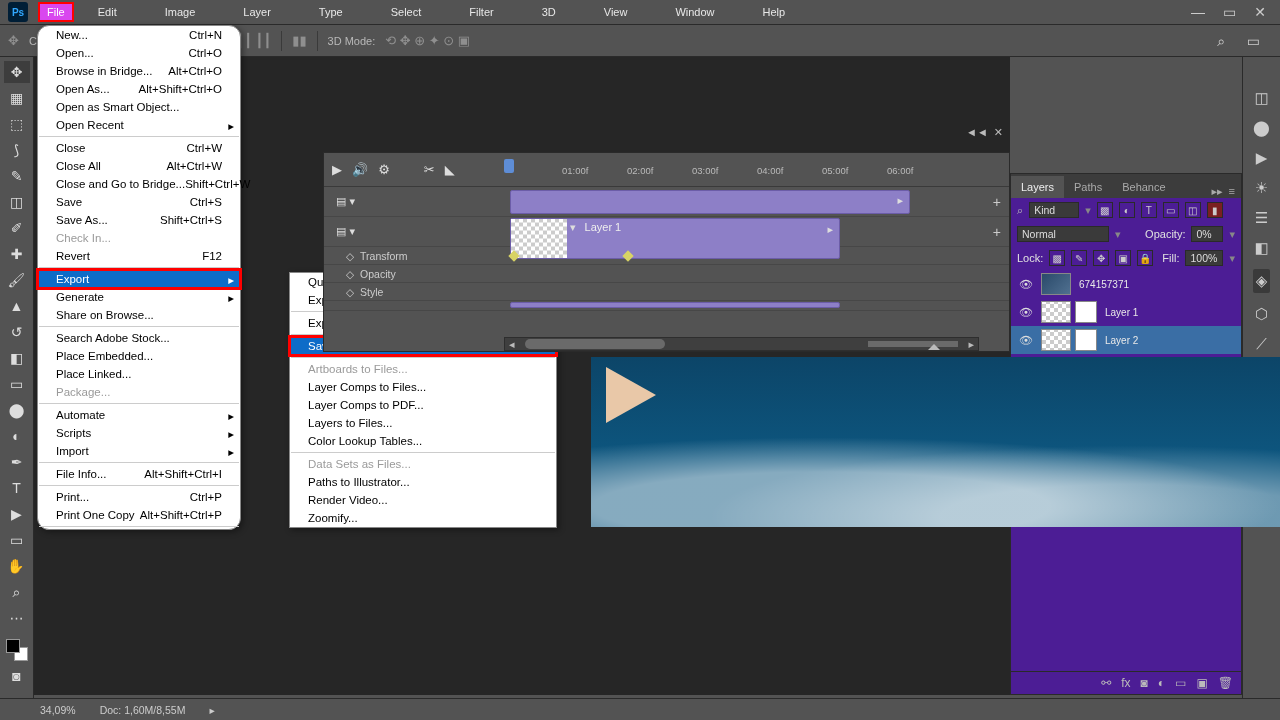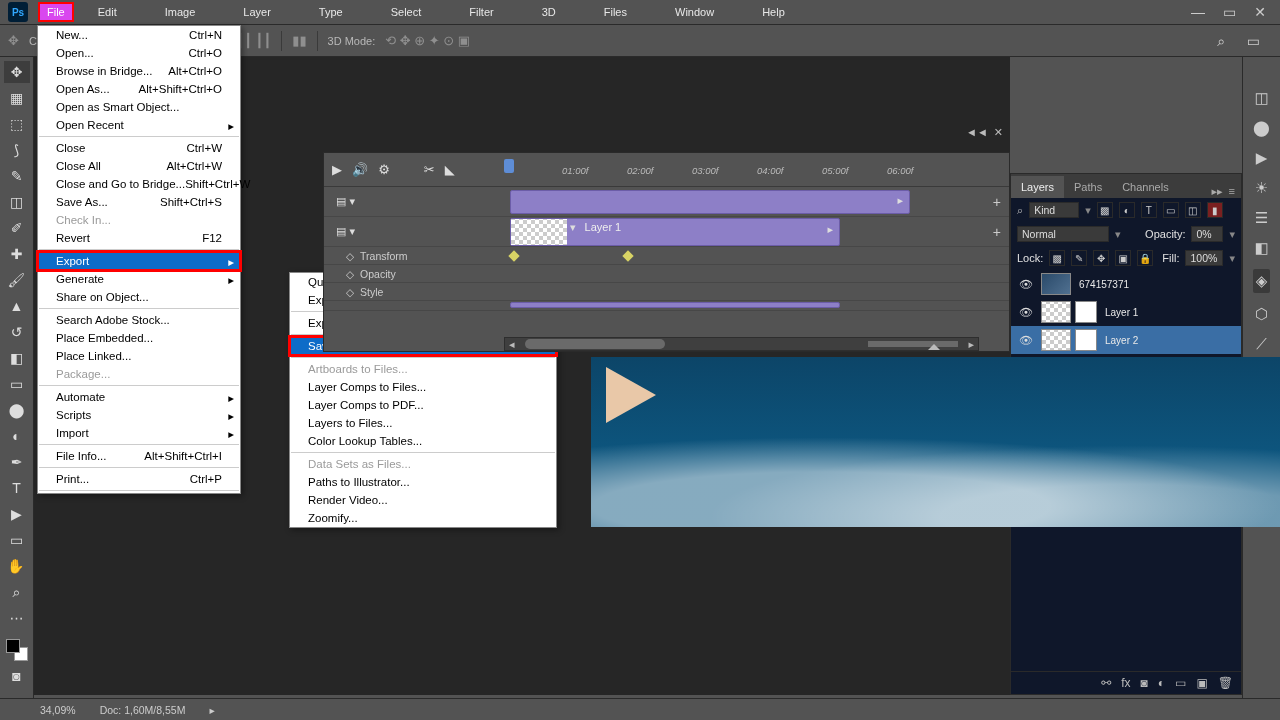--- a/index.html
+++ b/index.html
@@ -19,27 +19,27 @@
 .swatch .fg { position:absolute; width:14px; height:14px; background:#000; border:1px solid #999; left:0; top:0; }
 .swatch .bg { position:absolute; width:14px; height:14px; background:#fff; border:1px solid #999; right:0; bottom:0; }
 
 .dropdown { position:absolute; background:#fff; color:#000; font-size:11.5px; box-shadow:2px 2px 6px rgba(0,0,0,.4); border:1px solid #888; }
 .dropdown .row { display:flex; justify-content:space-between; padding:3px 18px 3px 18px; white-space:nowrap; position:relative; }
 .dropdown .row.disabled { color:#9a9a9a; }
 .dropdown .sepline { height:1px; background:#ccc; margin:2px 1px; }
 .dropdown .row.hl { background:#0e6cc8; color:#fff; }
 .dropdown .row .arrow { position:absolute; right:6px; }
 .dropdown .row.boxed { outline:3px solid red; outline-offset:-1px; }
-#file-menu { left:37px; top:25px; width:204px; }
+#file-menu { left:37px; top:25px; width:204px;border-radius:12px; }
 #export-menu { left:289px; top:272px; width:268px; }
 
 .right-strip { position:absolute; right:0; top:57px; width:38px; bottom:0; background:#535353; border-left:1px solid #2a2a2a; display:flex; flex-direction:column; align-items:center; gap:12px; padding-top:32px; }
 .right-strip .ic { font-size:15px; color:#ccc; }
 .right-strip .ic.active { background:#3a3a3a; padding:3px; border-radius:2px; }
-.layers-panel { position:absolute; right:38px; top:173px; width:232px; bottom:25px; background:#0f172a; border:1px solid #2a2a2a; display:flex; flex-direction:column; }
+.layers-panel { position:absolute; right:38px; top:173px; width:232px; bottom:25px; background:#4c1d95; border:1px solid #2a2a2a; display:flex; flex-direction:column; }
 .layers-panel .tabs { display:flex; background:#3c3c3c; height:24px; align-items:flex-end; }
 .layers-panel .tab { padding:5px 10px; color:#aaa; font-size:11px; }
 .layers-panel .tab.active { background:#535353; color:#eee; }
 .layers-panel .tabx { margin-left:auto; padding:0 6px; color:#aaa; display:flex; gap:6px; font-size:11px; }
 .lp-row { display:flex; align-items:center; gap:6px; padding:4px 6px; }
 .lp-row select, .lp-row .sel { background:#3a3a3a; color:#ddd; border:1px solid #2a2a2a; font-size:10.5px; padding:1px 4px; }
 .lp-row .minibtn { width:16px; height:16px; border:1px solid #2a2a2a; display:flex; align-items:center; justify-content:center; font-size:10px; color:#ccc; }
 .layer-list { flex:1; overflow:hidden; }
 .layer { display:flex; align-items:center; gap:8px; padding:3px 8px; }
 .layer.selected { background:#3a6ea5; }
@@ -55,21 +55,21 @@
 .lp-foot { display:flex; gap:10px; padding:4px 8px; justify-content:flex-end; border-top:1px solid #2a2a2a; color:#bbb; font-size:12px; }
 
 .workspace { position:absolute; left:34px; right:270px; top:57px; bottom:25px; background:#262626; }
 .canvas { position:absolute; left:557px; top:300px; width:770px; height:170px; background:linear-gradient(180deg,#0c4568 0%, #0d567f 60%); overflow:hidden; z-index:1; }
 .canvas .clouds { position:absolute; bottom:0; left:0; right:0; height:60%; background:radial-gradient(ellipse at 30% 80%, rgba(255,255,255,.5) 0 30%, transparent 60%), radial-gradient(ellipse at 70% 90%, rgba(255,255,255,.4) 0 25%, transparent 55%); }
 .canvas .tri { position:absolute; left:15px; top:10px; width:0; height:0; border-left:50px solid #e9c8a8; border-top:28px solid transparent; border-bottom:28px solid transparent; }
 .timeline { position:absolute; left:289px; top:95px; right:0; height:200px; background:#535353; border:1px solid #2a2a2a; z-index:3; }
 .timeline .panel-close { position:absolute; right:6px; top:-27px; color:#bbb; display:flex; gap:6px; font-size:11px; }
 .timeline .tl-top { height:34px; display:flex; align-items:center; gap:10px; padding:0 8px; border-bottom:1px solid #3a3a3a; }
 .timeline .tl-btn { color:#ddd; font-size:13px; }
-.timeline .ruler { position:absolute; left:180px; right:14px; top:4px; height:26px;font-style:italic; }
+.timeline .ruler { position:absolute; left:180px; right:14px; top:4px; height:26px; }
 .timeline .ruler .tick { position:absolute; top:8px; font-size:9.5px; color:#bbb; }
 .timeline .playhead { position:absolute; top:2px; width:10px; height:14px; background:#5e8dd6; left:180px; border-radius:2px; }
 .timeline .tracks { position:absolute; left:0; right:0; top:34px; bottom:16px; }
 .timeline .track-row { height:30px; display:flex; align-items:center; border-bottom:1px solid #474747; position:relative; }
 .timeline .track-left { width:180px; padding-left:12px; display:flex; align-items:center; gap:8px; color:#ddd; font-size:11px; }
 .timeline .clip { position:absolute; left:186px; height:24px; top:3px; background:#8d7fc7; border:1px solid #6c5da8; border-radius:2px; }
 .timeline .clip .thumb { width:56px; height:100%; background:repeating-conic-gradient(#ccc 0 25%, #fff 0 50%) 0/8px 8px; display:inline-block; vertical-align:top; }
 .timeline .clip .lbl { display:inline-block; padding:2px 6px; color:#eee; font-size:11px; }
 .timeline .sub { height:18px; padding-left:22px; color:#ccc; font-size:10.5px; display:flex; align-items:center; border-bottom:1px solid #474747; position:relative; }
 .timeline .sub .kf { position:absolute; width:8px; height:8px; background:#d8d365; transform:rotate(45deg); top:5px; }
@@ -89,21 +89,21 @@
   <div class="ps-icon">Ps</div>
   <div id="menuitems" style="display: flex;">
       <div class="menu-item open">File</div>
       <div class="menu-item">Edit</div>
       <div class="menu-item">Image</div>
       <div class="menu-item">Layer</div>
       <div class="menu-item">Type</div>
       <div class="menu-item">Select</div>
       <div class="menu-item">Filter</div>
       <div class="menu-item">3D</div>
-      <div class="menu-item">Files</div>
+      <div class="menu-item">View</div>
       <div class="menu-item">Window</div>
       <div class="menu-item">Help</div>
     </div>
   <div class="win-controls">
     <span>—</span>
     <span>▭</span>
     <span>✕</span>
   </div>
 </div>
 
@@ -191,21 +191,21 @@
           </div>
         <div class="clip" style="width:400px">
             <span style="float:right;padding:3px 6px;color:#ddd">▸</span>
           </div>
         <span class="plus">+</span>
       </div>
       <div class="track-row">
         <div class="track-left">
             <span>▤ ▾</span>
           </div>
-        <div class="clip" style="width:330px;height:28px;top:1px">
+        <div class="clip" style="width:330px;height:41px;top:1px">
           <span class="thumb"></span><span style="color:#ddd;padding:0 3px">▾</span><span class="lbl">Layer 1</span>
           <span style="float:right;padding:4px 6px;color:#ddd">▸</span>
         </div>
         <span class="plus">+</span>
       </div>
       <div class="sub">
           <span style="margin-right:6px">◇</span>
           <span>Transform</span>
         <span class="kf" style="left:186px"></span>
           <span class="kf" style="left:300px"></span>
@@ -263,41 +263,45 @@
     </div>
     <div class="row">
       <span>Close All</span>
       <span>Alt+Ctrl+W</span>
     </div>
     <div class="row">
       <span>Close and Go to Bridge...</span>
       <span>Shift+Ctrl+W</span>
     </div>
     <div class="row">
+      <span>Save</span>
+      <span>Ctrl+S</span>
+    </div>
+    <div class="row">
       <span>Save As...</span>
       <span>Shift+Ctrl+S</span>
     </div>
     <div class="row disabled">
       <span>Check In...</span>
     </div>
     <div class="row">
       <span>Revert</span>
       <span>F12</span>
     </div>
     <div class="sepline"></div>
     <div class="row hl boxed">
       <span>Export</span>
       <span class="arrow">▸</span>
     </div>
     <div class="row">
       <span>Generate</span>
       <span class="arrow">▸</span>
     </div>
     <div class="row">
-      <span>Share on Object...</span>
+      <span>Share on Browse...</span>
     </div>
     <div class="sepline"></div>
     <div class="row">
       <span>Search Adobe Stock...</span>
     </div>
     <div class="row">
       <span>Place Embedded...</span>
     </div>
     <div class="row">
       <span>Place Linked...</span>
@@ -320,20 +324,24 @@
     </div>
     <div class="sepline"></div>
     <div class="row">
       <span>File Info...</span>
       <span>Alt+Shift+Ctrl+I</span>
     </div>
     <div class="sepline"></div>
     <div class="row">
       <span>Print...</span>
       <span>Ctrl+P</span>
+    </div>
+    <div class="row">
+      <span>Print One Copy</span>
+      <span>Alt+Shift+Ctrl+P</span>
     </div>
     <div class="sepline"></div>
   </div>
 
 <div class="dropdown" id="export-menu">
     <div class="row">
       <span>Quick Export as PNG</span>
     </div>
     <div class="row">
       <span>Export As...</span>
@@ -376,21 +384,21 @@
     </div>
     <div class="row">
       <span>Zoomify...</span>
     </div>
   </div>
 
 <div class="layers-panel">
   <div class="tabs">
     <div class="tab active">Layers</div>
     <div class="tab">Paths</div>
-    <div class="tab">Channels</div>
+    <div class="tab">Behance</div>
     <div class="tabx">
         <span>▸▸</span>
         <span>≡</span>
       </div>
   </div>
   <div class="lp-row">
     <span style="color:#bbb">⌕</span>
     <span class="sel" style="width:50px">Kind</span>
       <span style="color:#888">▾</span>
     <span class="minibtn">▩</span>

